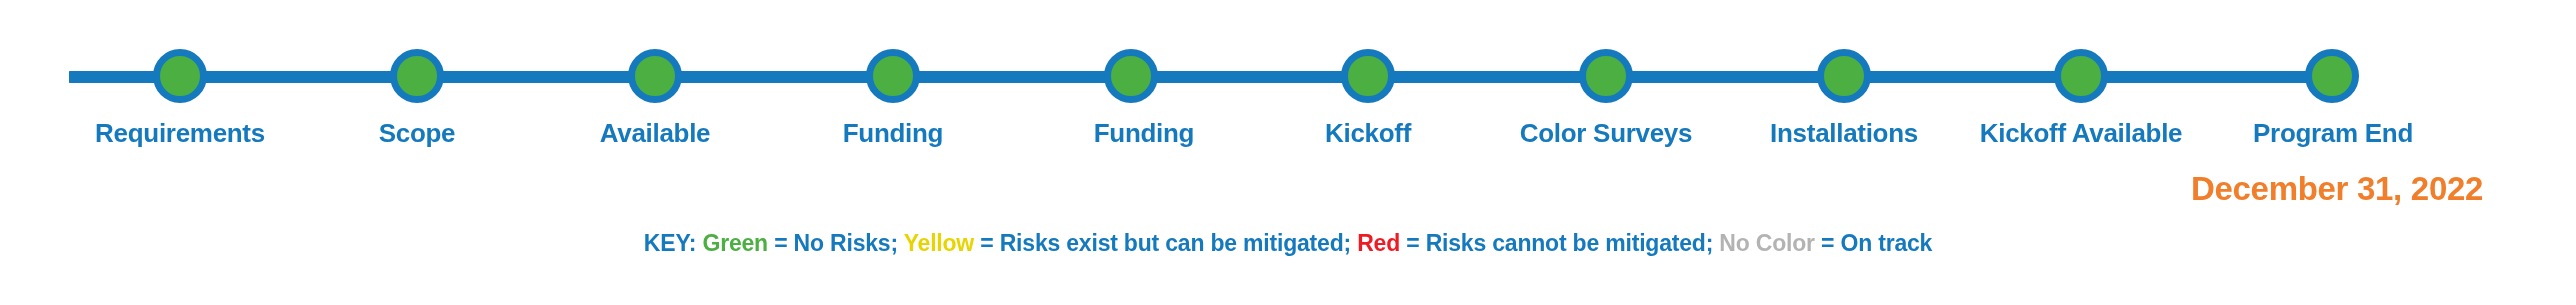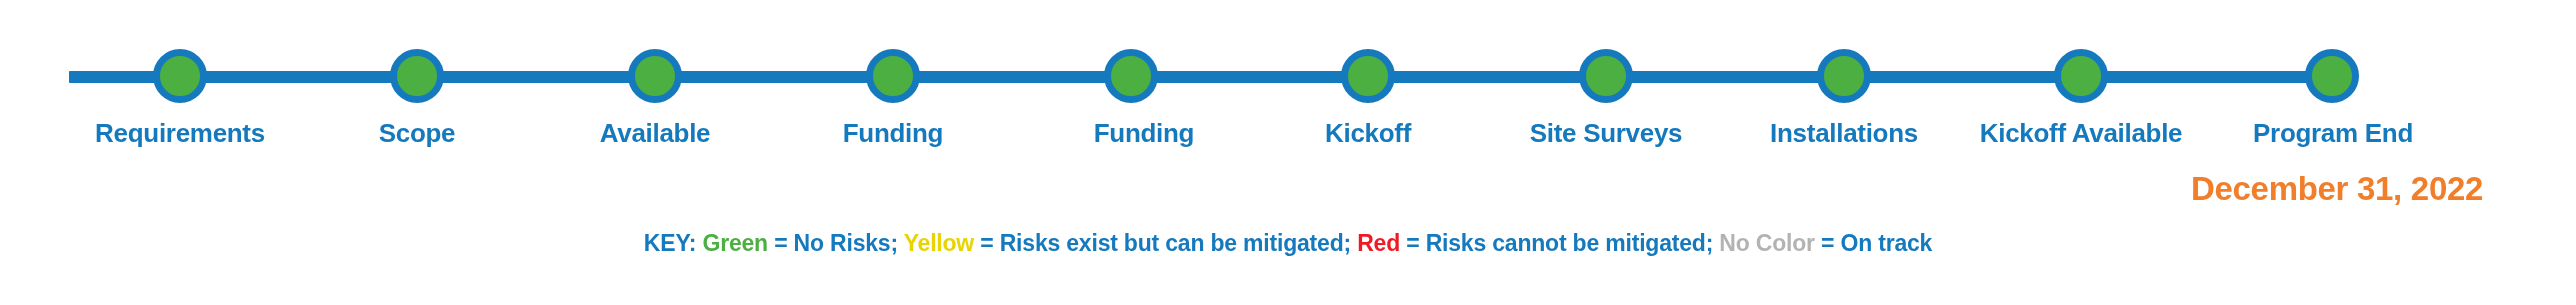--- a/index.html
+++ b/index.html
@@ -114,21 +114,21 @@
     <div class="milestone status-green" style="left:1817px;"></div>
     <div class="milestone status-green" style="left:2054px;"></div>
     <div class="milestone status-green" style="left:2305px;"></div>
 
     <div class="ms-label" style="left:180px;">Requirements</div>
     <div class="ms-label" style="left:417px;">Scope</div>
     <div class="ms-label" style="left:655px;">Available</div>
     <div class="ms-label" style="left:893px;">Funding</div>
     <div class="ms-label" style="left:1131px;margin-left:13px;">Funding</div>
     <div class="ms-label" style="left:1368px;text-align:center;">Kickoff</div>
-    <div class="ms-label" style="left:1606px;">Site Surveys</div>
+    <div class="ms-label" style="left:1606px;">Color Surveys</div>
     <div class="ms-label" style="left:1844px;">Installations</div>
     <div class="ms-label" style="left:2081px;">Kickoff Available</div>
     <div class="ms-label" style="left:2333px;">Program End</div>
 
     <div class="ms-date" style="left:2337px;">December 31, 2022</div>
   </div>
 
   <div id="legend"><span class="seg c-blue">KEY:</span> <span class="seg c-green">Green</span> <span class="seg c-blue">= No Risks;</span> <span class="seg c-yellow">Yellow</span> <span class="seg c-blue">= Risks exist but can be mitigated;</span> <span class="seg c-red">Red</span> <span class="seg c-blue">= Risks cannot be mitigated;</span> <span class="seg c-gray">No Color</span> <span class="seg c-blue">= On track</span></div>
 
 </div>

